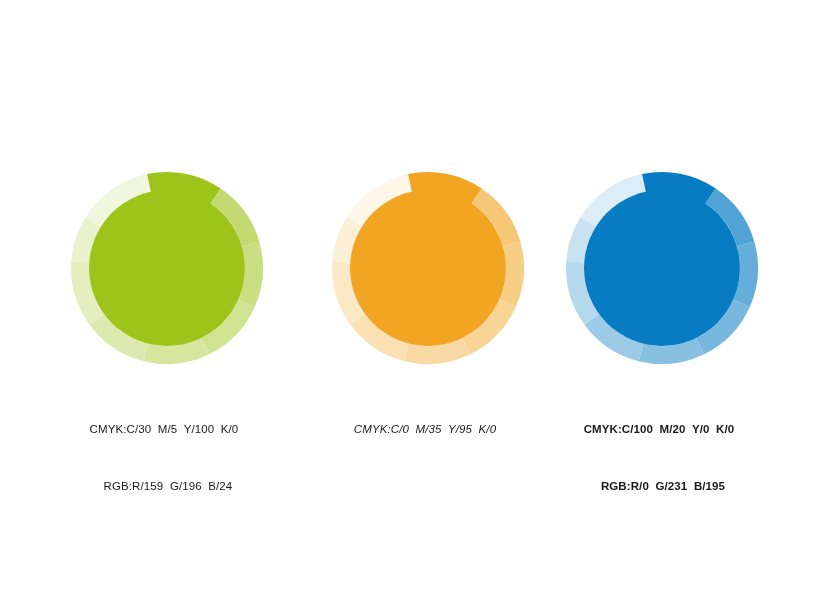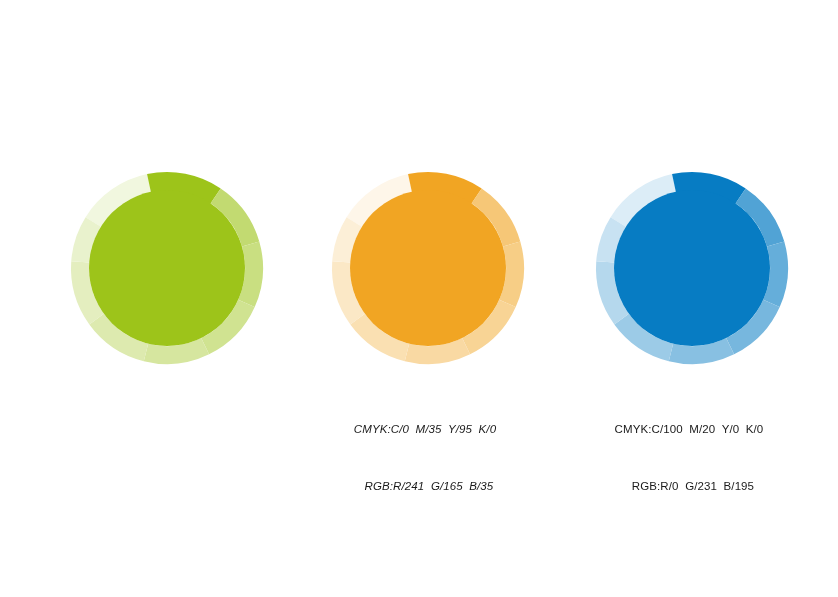--- a/index.html
+++ b/index.html
@@ -26,21 +26,21 @@
     position: absolute;
     top: 168px;
     width: 280px;
     display: flex;
     flex-direction: column;
     align-items: center;
   }
 
   #swatch-group-green  { left: 27px; }
   #swatch-group-orange { left: 288px; font-style: italic; }
-  #swatch-group-blue   { left: 552px; }
+  #swatch-group-blue   { left: 522px; font-weight: bold; }
 
   .swatch-wheel {
     position: relative;
     width: 200px;
     height: 200px;
   }
 
   .swatch-wheel svg {
     display: block;
     width: 200px;
@@ -84,20 +84,24 @@
             <path d="M192.2811228100786,73.53881384156807 A96,96 0 0 1 187.7003639336897,139.04671773527681 L171.25654569612288,131.72545815991242 A78,78 0 0 0 174.97841228318887,78.50028624627407 Z" fill="rgb(201,223,129)"></path>
             <path d="M187.7003639336897,139.04671773527681 A96,96 0 0 1 142.08363009175144,186.28422844472004 L134.19294944954805,170.10593561133504 A78,78 0 0 0 171.25654569612288,131.72545815991242 Z" fill="rgb(208,227,145)"></path>
             <path d="M142.08363009175144,186.28422844472004 A96,96 0 0 1 76.77549802243189,193.14838972249566 L81.13009214322591,175.68306664952775 A78,78 0 0 0 134.19294944954805,170.10593561133504 Z" fill="rgb(214,230,159)"></path>
             <path d="M76.77549802243189,193.14838972249566 A96,96 0 0 1 22.33436854000506,156.42738422007744 L36.896674438754104,145.84724967881291 A78,78 0 0 0 81.13009214322591,175.68306664952775 Z" fill="rgb(221,234,175)"></path>
             <path d="M22.33436854000506,156.42738422007744 A96,96 0 0 1 4.23385117505687,93.30337852056401 L22.190004079733697,94.55899504795826 A78,78 0 0 0 36.896674438754104,145.84724967881291 Z" fill="rgb(228,238,191)"></path>
             <path d="M4.23385117505687,93.30337852056401 A96,96 0 0 1 18.587382768983105,49.12775063361234 L33.85224849979876,58.666297389810026 A78,78 0 0 0 22.190004079733697,94.55899504795826 Z" fill="rgb(233,242,205)"></path>
           </g>
         <circle class="core-disc" cx="100" cy="100" r="78" fill="#9DC41A"></circle>
       </svg>
     </div>
+    <div class="swatch-caption">
+      <span class="caption-line cmyk-line">CMYK:C/30  M/5  Y/100  K/0</span>
+      <span class="caption-line rgb-line">RGB:R/159  G/196  B/24</span>
+    </div>
   </div>
 
   <div class="swatch-group" id="swatch-group-orange">
     <div class="swatch-wheel">
       <svg viewBox="0 0 200 200">
         <g class="ring-layer">
             <path d="M18.587382768983105,49.12775063361233 A96,96 0 0 1 80.04047768149513,6.097830329554654 L83.78288811621479,23.704487142763156 A78,78 0 0 0 33.852248499798776,58.66629738981002 Z" fill="rgb(254,246,233)"></path>
             <path d="M100,100 L80.04047768149513,6.097830329554654 A96,96 0 0 1 153.6825187331917,20.41239303471599 Z" fill="#F1A523"></path>
             <path d="M153.6825187331917,20.41239303471599 A96,96 0 0 1 192.2811228100786,73.53881384156807 L174.97841228318887,78.50028624627407 A78,78 0 0 0 143.61704647071826,35.33506934070674 Z" fill="rgb(246,199,119)"></path>
             <path d="M192.2811228100786,73.53881384156807 A96,96 0 0 1 187.7003639336897,139.04671773527681 L171.25654569612288,131.72545815991242 A78,78 0 0 0 174.97841228318887,78.50028624627407 Z" fill="rgb(247,206,134)"></path>
@@ -105,21 +109,20 @@
             <path d="M142.08363009175144,186.28422844472004 A96,96 0 0 1 76.77549802243189,193.14838972249566 L81.13009214322591,175.68306664952775 A78,78 0 0 0 134.19294944954805,170.10593561133504 Z" fill="rgb(249,217,163)"></path>
             <path d="M76.77549802243189,193.14838972249566 A96,96 0 0 1 22.33436854000506,156.42738422007744 L36.896674438754104,145.84724967881291 A78,78 0 0 0 81.13009214322591,175.68306664952775 Z" fill="rgb(250,224,178)"></path>
             <path d="M22.33436854000506,156.42738422007744 A96,96 0 0 1 4.23385117505687,93.30337852056401 L22.190004079733697,94.55899504795826 A78,78 0 0 0 36.896674438754104,145.84724967881291 Z" fill="rgb(251,232,198)"></path>
             <path d="M4.23385117505687,93.30337852056401 A96,96 0 0 1 18.587382768983105,49.12775063361234 L33.85224849979876,58.666297389810026 A78,78 0 0 0 22.190004079733697,94.55899504795826 Z" fill="rgb(252,239,215)"></path>
           </g>
         <circle class="core-disc" cx="100" cy="100" r="78" fill="#F1A523"></circle>
       </svg>
     </div>
     <div class="swatch-caption">
       <span class="caption-line cmyk-line">CMYK:C/0  M/35  Y/95  K/0</span>
-      <span class="caption-line rgb-line">RGB:R/241  G/165  B/35</span>
     </div>
   </div>
 
   <div class="swatch-group" id="swatch-group-blue">
     <div class="swatch-wheel">
       <svg viewBox="0 0 200 200">
         <g class="ring-layer">
             <path d="M18.587382768983105,49.12775063361233 A96,96 0 0 1 80.04047768149513,6.097830329554654 L83.78288811621479,23.704487142763156 A78,78 0 0 0 33.852248499798776,58.66629738981002 Z" fill="rgb(220,237,247)"></path>
             <path d="M100,100 L80.04047768149513,6.097830329554654 A96,96 0 0 1 153.6825187331917,20.41239303471599 Z" fill="#077CC3"></path>
             <path d="M153.6825187331917,20.41239303471599 A96,96 0 0 1 192.2811228100786,73.53881384156807 L174.97841228318887,78.50028624627407 A78,78 0 0 0 143.61704647071826,35.33506934070674 Z" fill="rgb(81,163,213)"></path>

